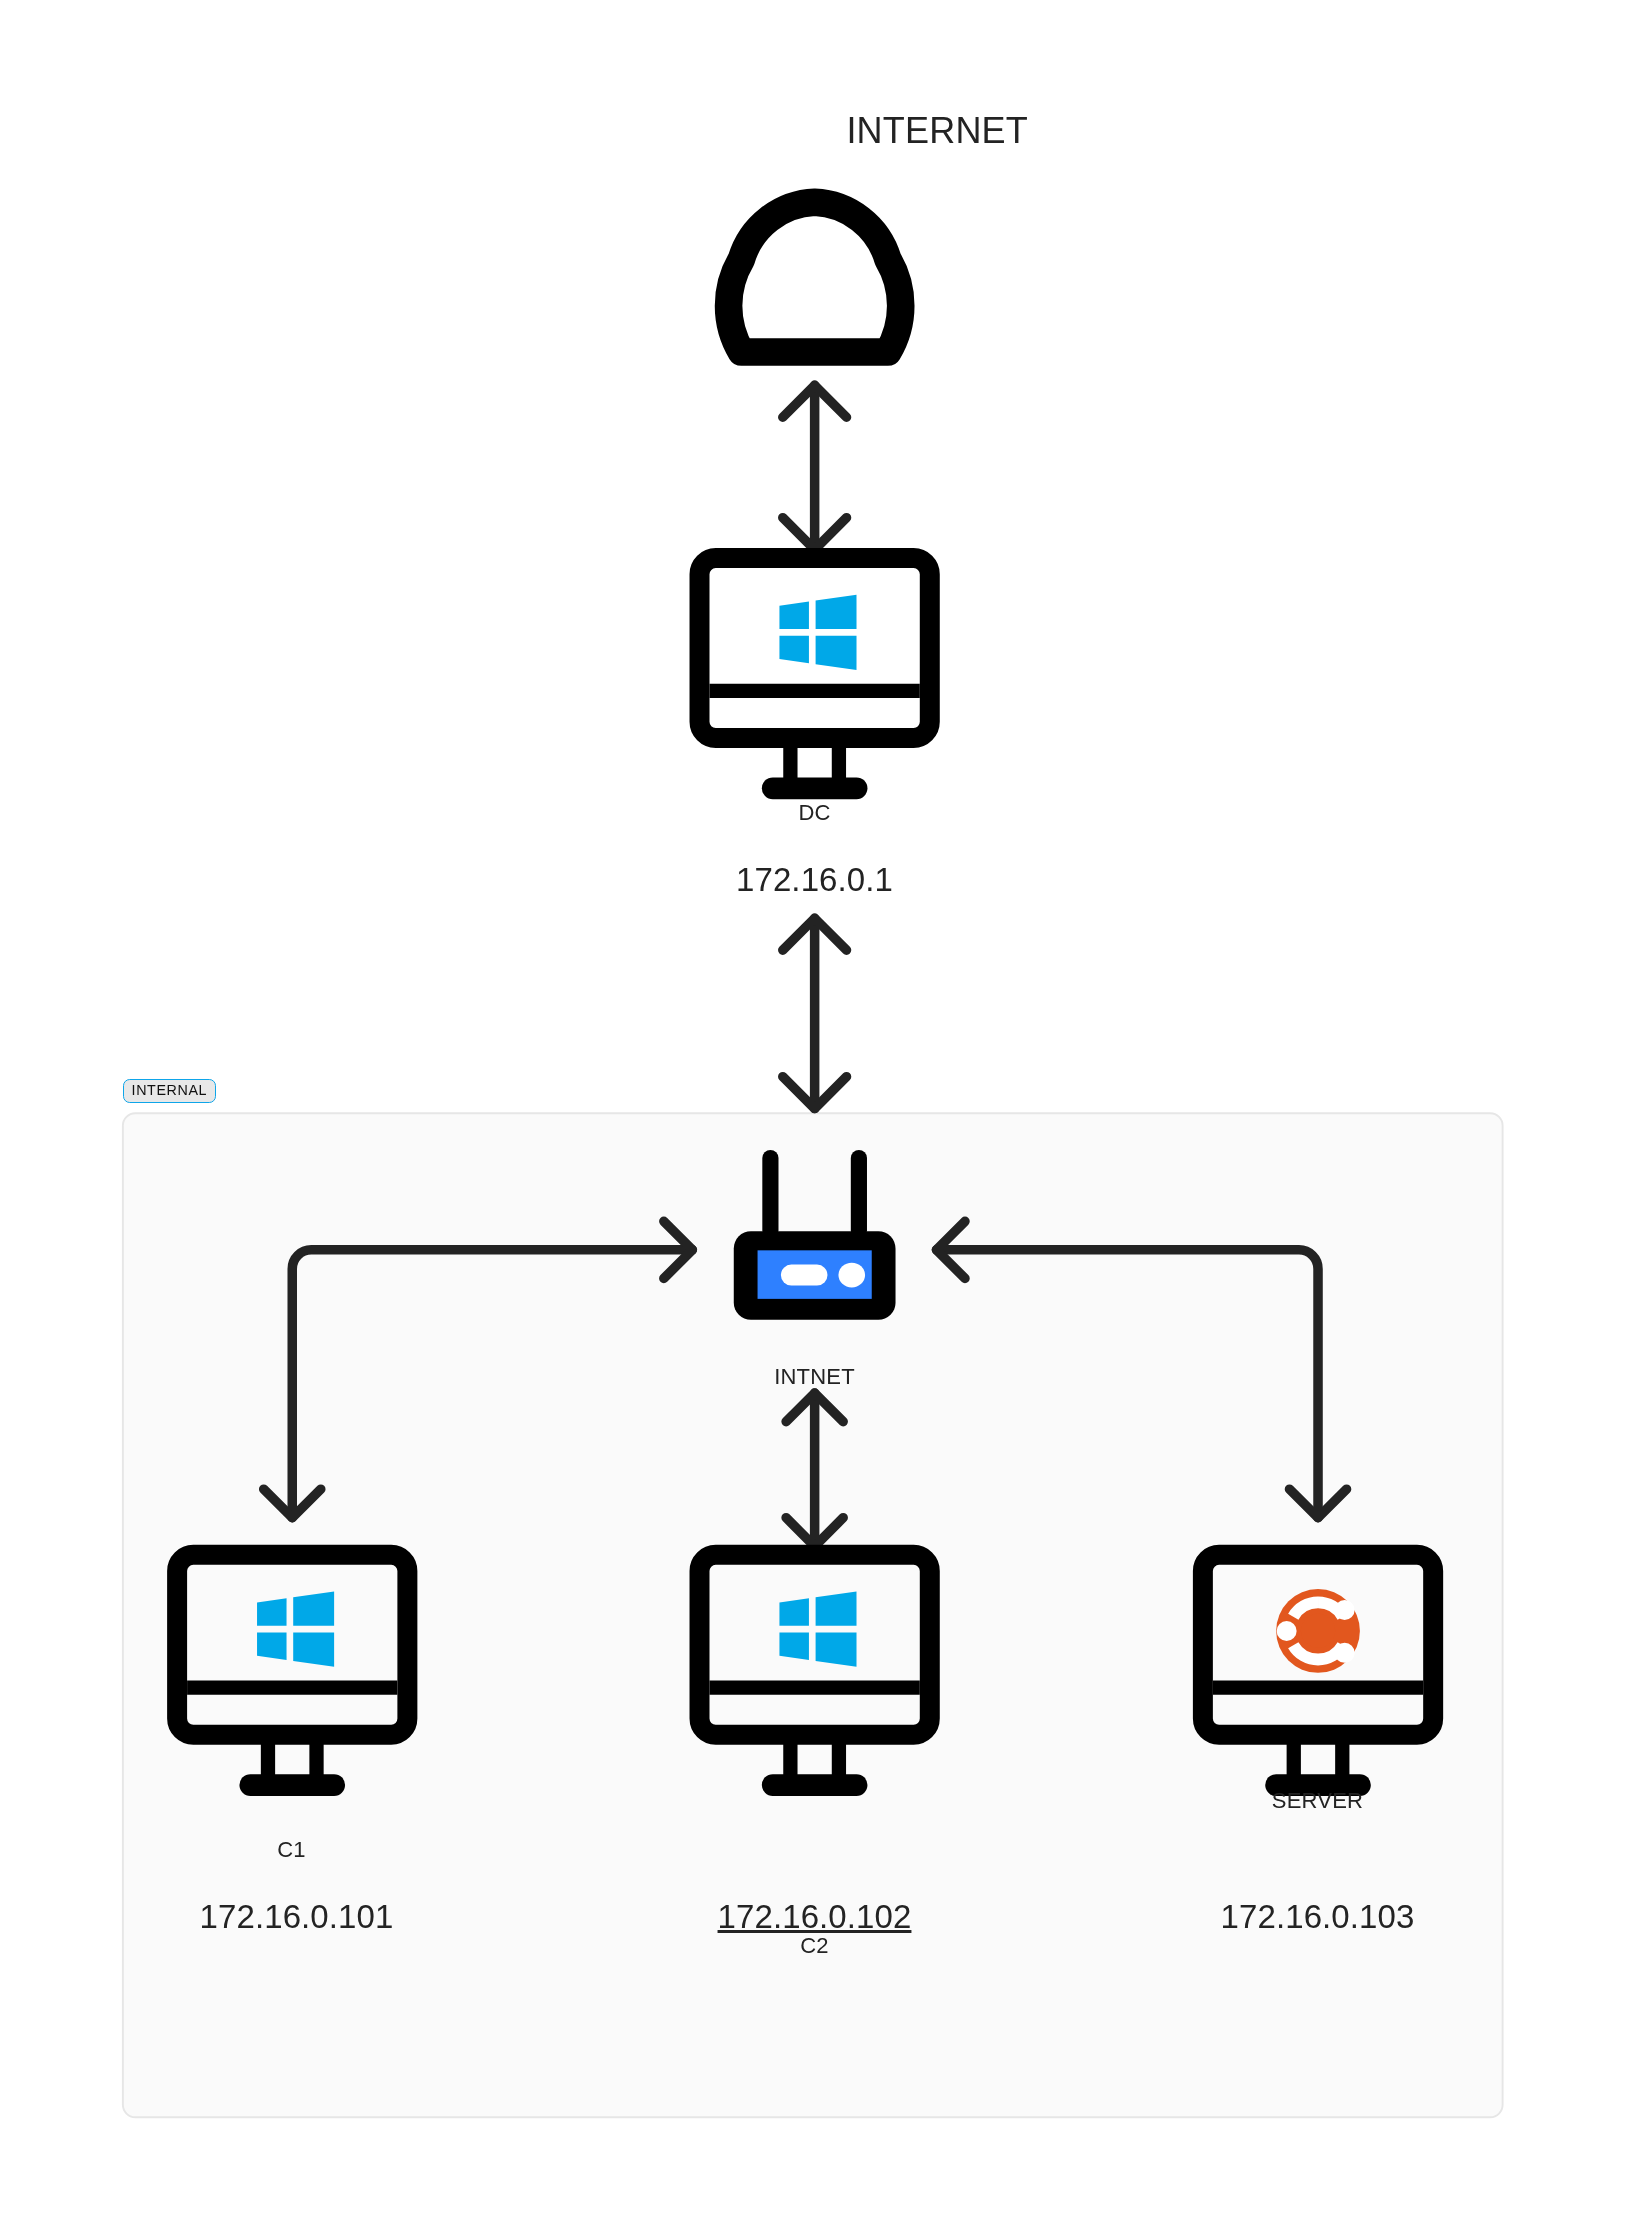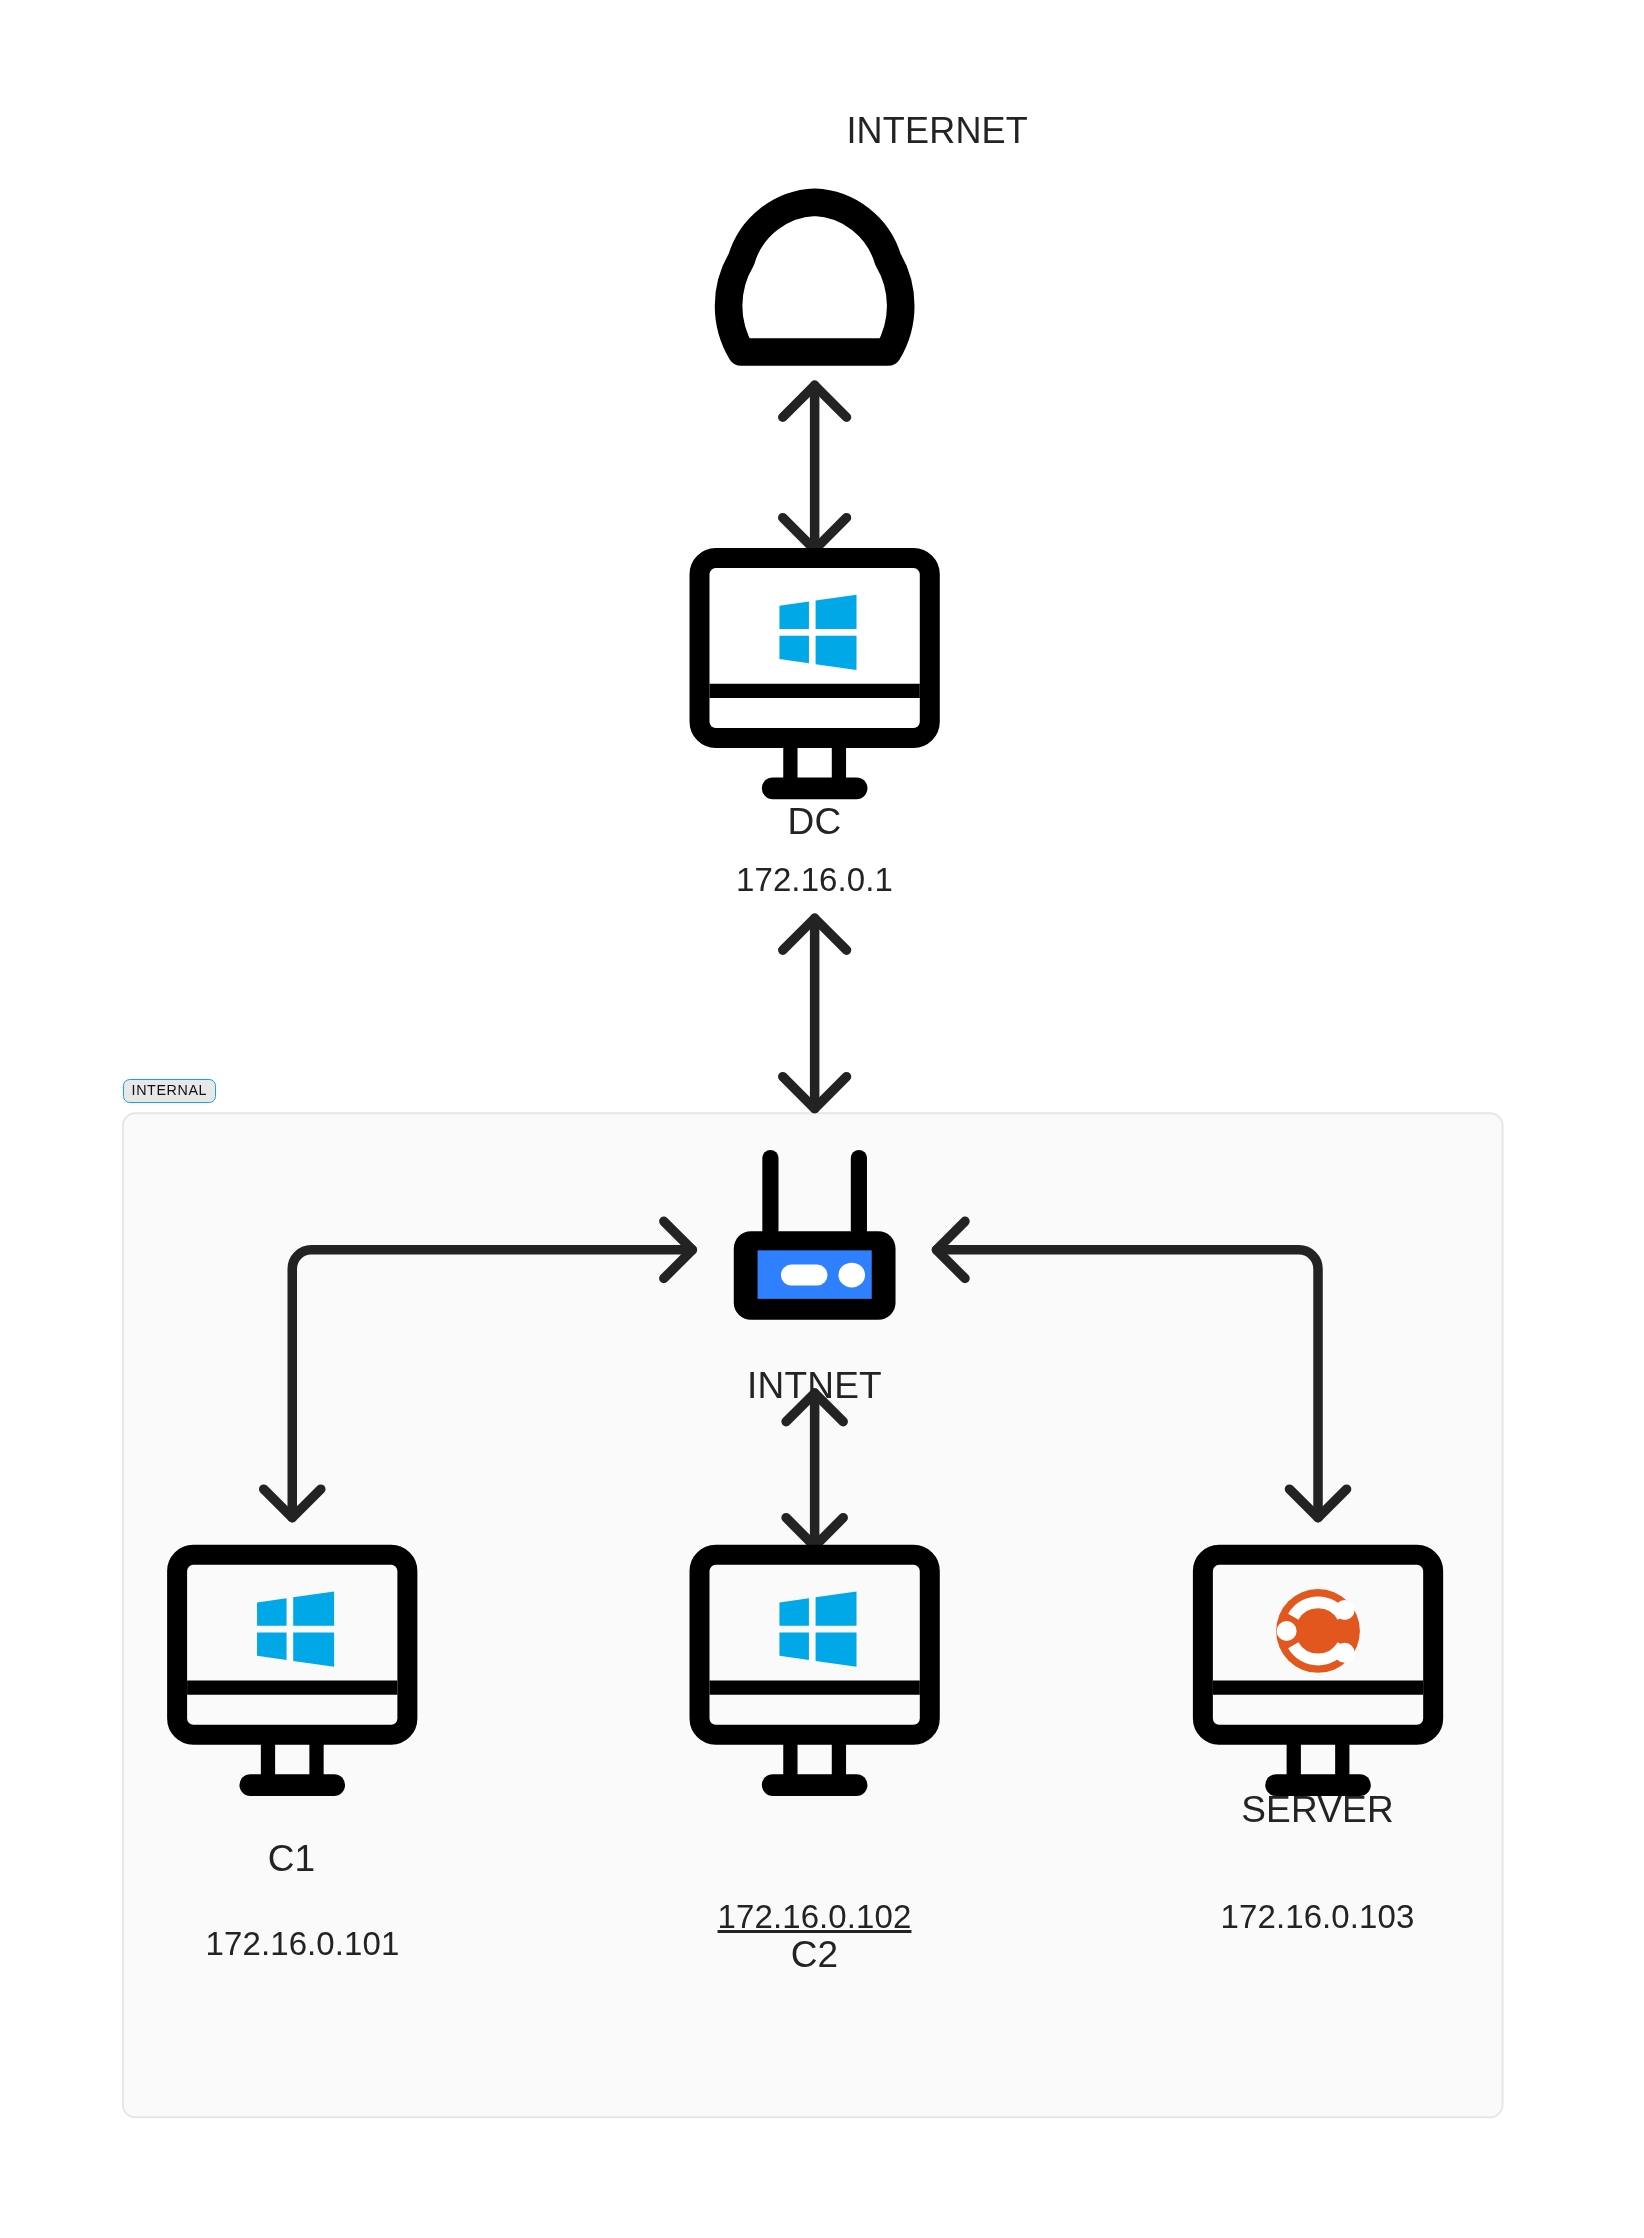--- a/index.html
+++ b/index.html
@@ -28,21 +28,21 @@
   }
   .node-label {
     position: absolute;
     text-align: center;
     color: #232323;
     font-family: "Liberation Sans", sans-serif;
     white-space: nowrap;
     line-height: 1.18;
   }
   .title-text { font-size: 36px; letter-spacing: 0.2px; }
-  .name-text  { font-size: 37px; letter-spacing: 0.2px; }
+  .name-text  { font-size: 22px; letter-spacing: 0.2px; }
   .ip-text    { font-size: 33px; letter-spacing: 0.1px; text-align: center; }
   .zone-badge {
     position: absolute;
     background: #e8e8e8;
     border: 1px solid #0ea5e9;
     border-radius: 6.7px;
     color: #111111;
     font-size: 14.3px;
     letter-spacing: 0.6px;
     padding: 3.3px 7.6px 4.3px 7.6px;
@@ -160,21 +160,21 @@
       <g fill="#00a8e8">
         <polygon points="540,3368 602,3359 602,3417 540,3417"></polygon>
         <polygon points="616,3357 702,3345 702,3417 616,3417"></polygon>
         <polygon points="540,3431 602,3431 602,3489 540,3480"></polygon>
         <polygon points="616,3431 702,3431 702,3503 616,3491"></polygon>
       </g>
     </g>
   </svg>
 
   <div class="node-label name-text" style="left:149px; top:1837px; width:285px;text-align:center;">C1</div>
-  <div class="node-label ip-text" style="left:136px; top:1898px; width:333px;margin-top:27px;">172.16.0.101</div>
+  <div class="node-label ip-text" style="left:130px; top:1898px; width:333px;">172.16.0.101</div>
 
   <svg class="layer" viewBox="0 0 3457 4706" width="1645" height="2239">
     <g>
       <rect x="1470" y="3268" width="484" height="378" rx="34" ry="34" fill="none" stroke="#000000" stroke-width="42"></rect>
       <line x1="1491" y1="3547" x2="1933" y2="3547" stroke="#000000" stroke-width="30"></line>
       <rect x="1646" y="3646" width="30" height="98" fill="#000000"></rect>
       <rect x="1748" y="3646" width="30" height="98" fill="#000000"></rect>
       <rect x="1601" y="3729" width="222" height="46" rx="23" ry="23" fill="#000000"></rect>
       <g fill="#00a8e8">
         <polygon points="1638,3368 1700,3359 1700,3417 1638,3417"></polygon>

